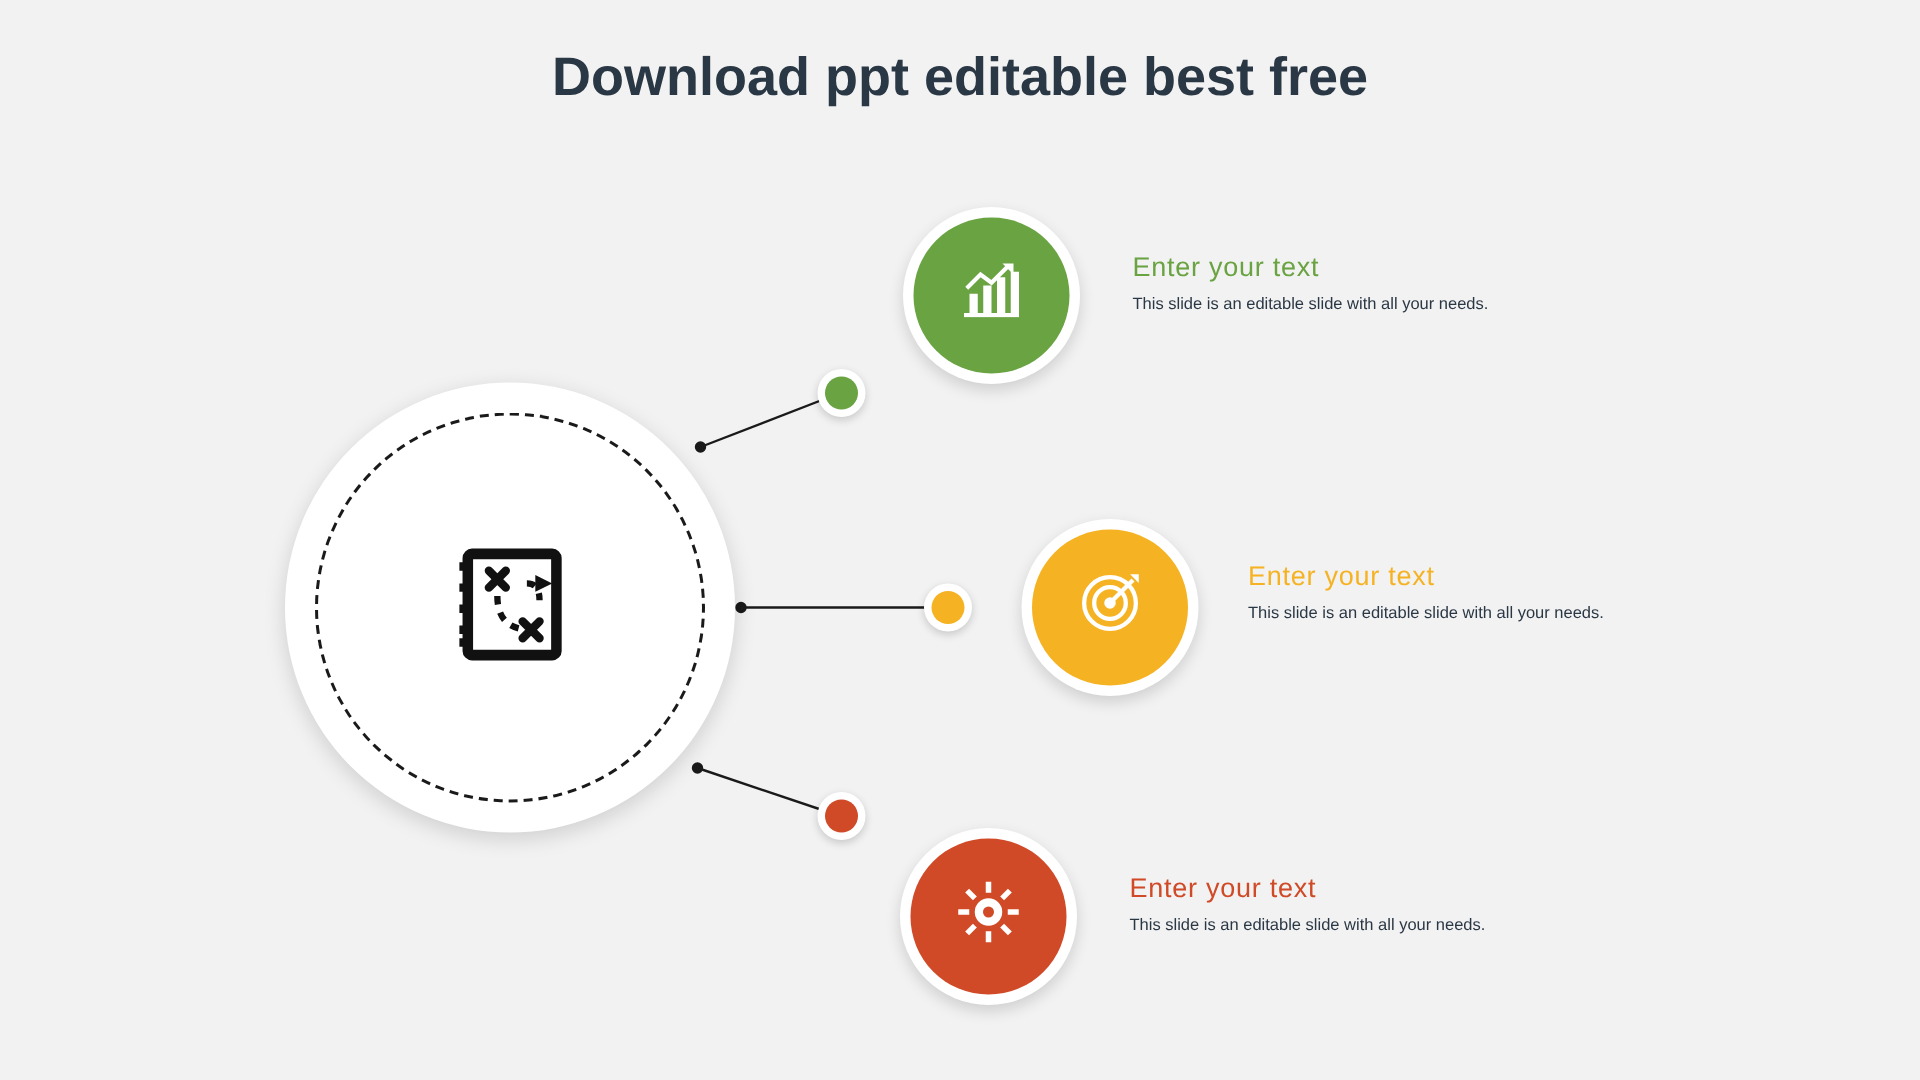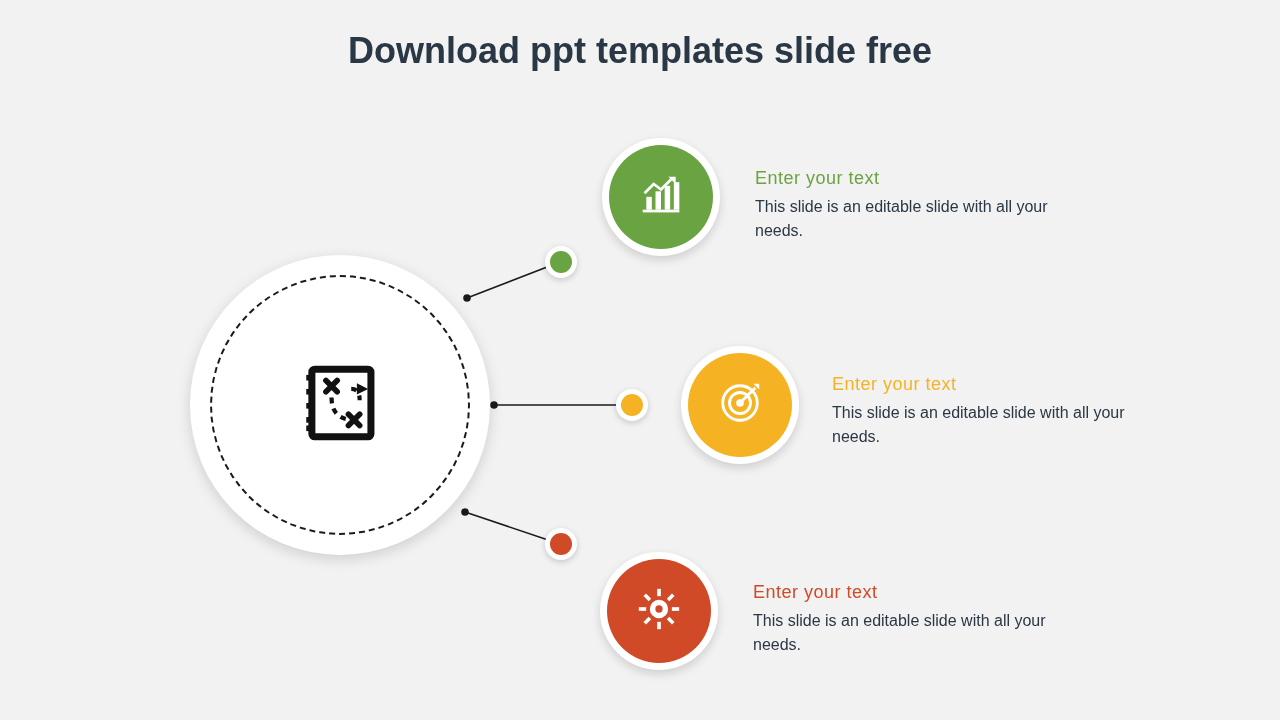--- a/index.html
+++ b/index.html
@@ -77,34 +77,34 @@
   }
 
   .text-block { position: absolute; max-width: 310px; }
   .text-title {
     font-size: 18px;
     font-weight: normal;
     letter-spacing: 0.5px;
     margin-bottom: 6px;
   }
   .text-desc {
-    font-size: 16px;
+    font-size: 11px;
     color: #2a3744;
     line-height: 1.5;
   }
 
   .connector {
     position: absolute;
     pointer-events: none;
   }
 </style>
 </head>
 <body>
 
-<div class="title">Download ppt templates slide free</div>
+<div class="title">Download ppt editable best free</div>
 
 <svg class="connector" width="1280" height="720" style="left:0;top:0">
   <g stroke="#1a1a1a" stroke-width="1.6" fill="#1a1a1a">
 
     <line x1="467" y1="298" x2="560" y2="262"></line>
     <circle cx="467" cy="298" r="3"></circle>
     <circle cx="560" cy="262" r="3"></circle>
 
     <line x1="494" y1="405" x2="630" y2="405"></line>
     <circle cx="494" cy="405" r="3"></circle>

